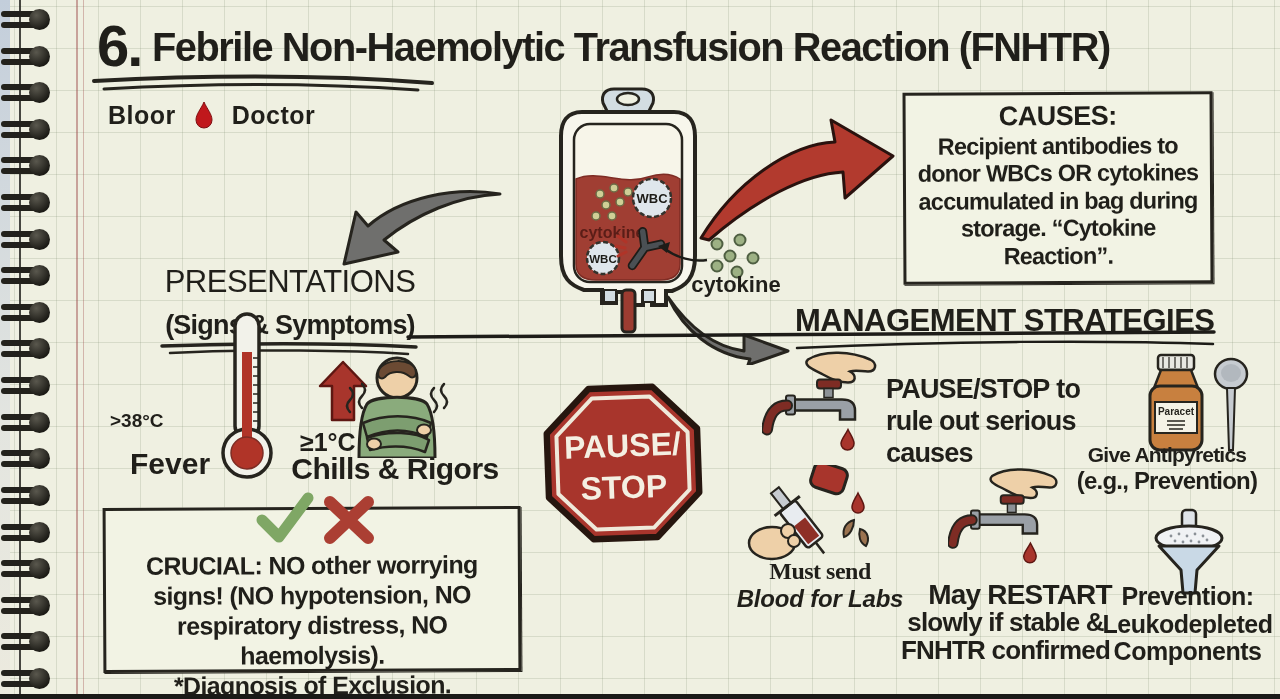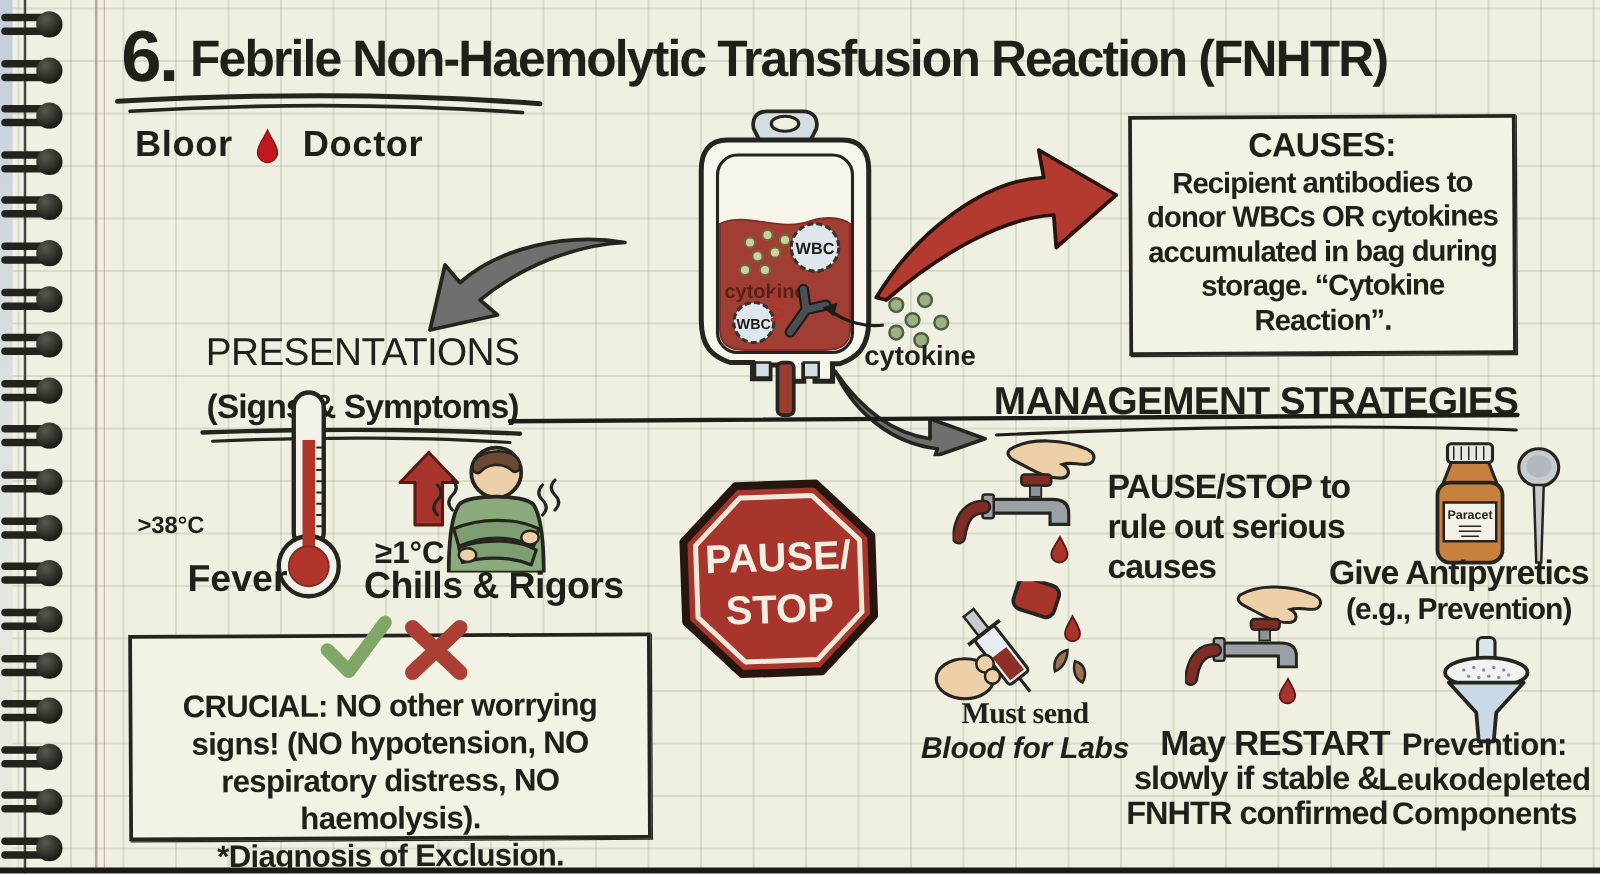--- a/index.html
+++ b/index.html
@@ -19,44 +19,44 @@
   #margin-line{left:76px;top:0;bottom:0;width:5px;border-left:2px solid rgba(155,70,70,.45);border-right:1px solid rgba(155,70,70,.35);}
   #spiral{left:0;top:8px;height:685px;width:56px;display:flex;flex-direction:column;justify-content:space-between;z-index:9;}
   .ring{position:relative;height:26px;width:56px;}
   .ring::before{content:"";position:absolute;left:1px;top:3px;width:40px;height:6px;background:#23221c;border-radius:4px;box-shadow:0 11px 0 #23221c;}
   .ring::after{content:"";position:absolute;left:29px;top:1px;width:21px;height:21px;border-radius:50%;background:radial-gradient(circle at 35% 30%,#5a584e,#1c1b16 72%);}
   #bottom-bar{left:0;right:0;bottom:0;height:5px;background:#1a1a17;z-index:8;}
 
   
   #title-number{left:97px;top:12px;font-size:58px;font-weight:bold;letter-spacing:-2px;}
   #page-title{left:152px;top:24px;font-size:41px;font-weight:bold;letter-spacing:-1.5px;transform:scaleX(.97);transform-origin:left;white-space:nowrap;}
-  #brand{left:108px;top:100px;font-size:29px;font-weight:bold;letter-spacing:.5px;display:flex;align-items:center;gap:17px;}
+  #brand{left:108px;top:100px;font-size:25px;font-weight:bold;letter-spacing:.5px;display:flex;align-items:center;gap:17px;}
 
   
   .sketch-box{background:#f2f3e4;border:3px solid #26241e;box-shadow:1px 1px 0 #26241e;}
   #causes-box{left:903px;top:92px;width:310px;height:192px;transform:rotate(-.3deg);text-align:center;padding:6px 4px;box-sizing:border-box;}
   #causes-title{font-size:27px;font-weight:bold;letter-spacing:-.5px;}
   #causes-body{font-size:23.5px;font-weight:bold;line-height:1.17;letter-spacing:-.8px;margin-top:1px;}
   #crucial-box{left:103px;top:507px;width:418px;height:165px;transform:rotate(-.3deg);text-align:center;padding:40px 6px 0;box-sizing:border-box;}
   #crucial-text{font-size:25px;font-weight:bold;line-height:1.2;letter-spacing:-.6px;margin:0;}
   #crucial-tail{display:block;}
 
   
   #presentations-title{left:150px;top:264px;width:280px;text-align:center;font-size:31px;font-weight:normal;letter-spacing:-.5px;}
   #presentations-subtitle{left:140px;top:310px;width:300px;text-align:center;font-size:27px;font-weight:bold;letter-spacing:-.8px;}
   #fever-threshold{left:110px;top:372px;font-size:19px;font-weight:bold;margin-top:38px;}
   #fever-rise{left:300px;top:428px;font-size:25px;font-weight:bold;}
-  #fever-label{left:130px;top:447px;width:120px;text-align:center;font-size:30px;font-weight:bold;}
+  #fever-label{left:130px;top:447px;width:120px;font-size:30px;font-weight:bold;}
   #chills-label{left:285px;top:452px;width:220px;text-align:center;font-size:30px;font-weight:bold;letter-spacing:-.5px;}
 
   
   #management-title{left:795px;top:303px;font-size:31px;font-weight:bold;letter-spacing:-.5px;white-space:nowrap;}
   #pause-text{left:886px;top:374px;width:242px;font-size:27px;font-weight:bold;line-height:1.18;letter-spacing:-.8px;}
   #antipyretics{left:1058px;top:443px;width:218px;text-align:center;font-weight:bold;letter-spacing:-.8px;}
-  #antipyretics .l1{font-size:27px;}
+  #antipyretics .l1{font-size:21px;}
   #antipyretics .l2{font-size:24px;}
   #labs{left:732px;top:558px;width:176px;text-align:center;font-weight:bold;letter-spacing:-.5px;}
   #labs .l1{font-size:24px;font-family:Liberation Serif, serif;}
   #labs .l2{font-size:24px;letter-spacing:-.2px;font-style:italic;}
   #restart{left:898px;top:580px;width:215px;text-align:center;font-weight:bold;letter-spacing:-.8px;line-height:1.05;}
   #restart .l1{font-size:28px;padding-left:29px;}
   #restart .l2,#restart .l3{font-size:26px;}
   #prevention{left:1100px;top:583px;width:175px;text-align:center;font-weight:bold;letter-spacing:-.5px;line-height:1.1;font-size:25px;}
 
   #footer-credit{left:535px;top:665px;font-size:25px;font-weight:bold;letter-spacing:.5px;white-space:nowrap;}

